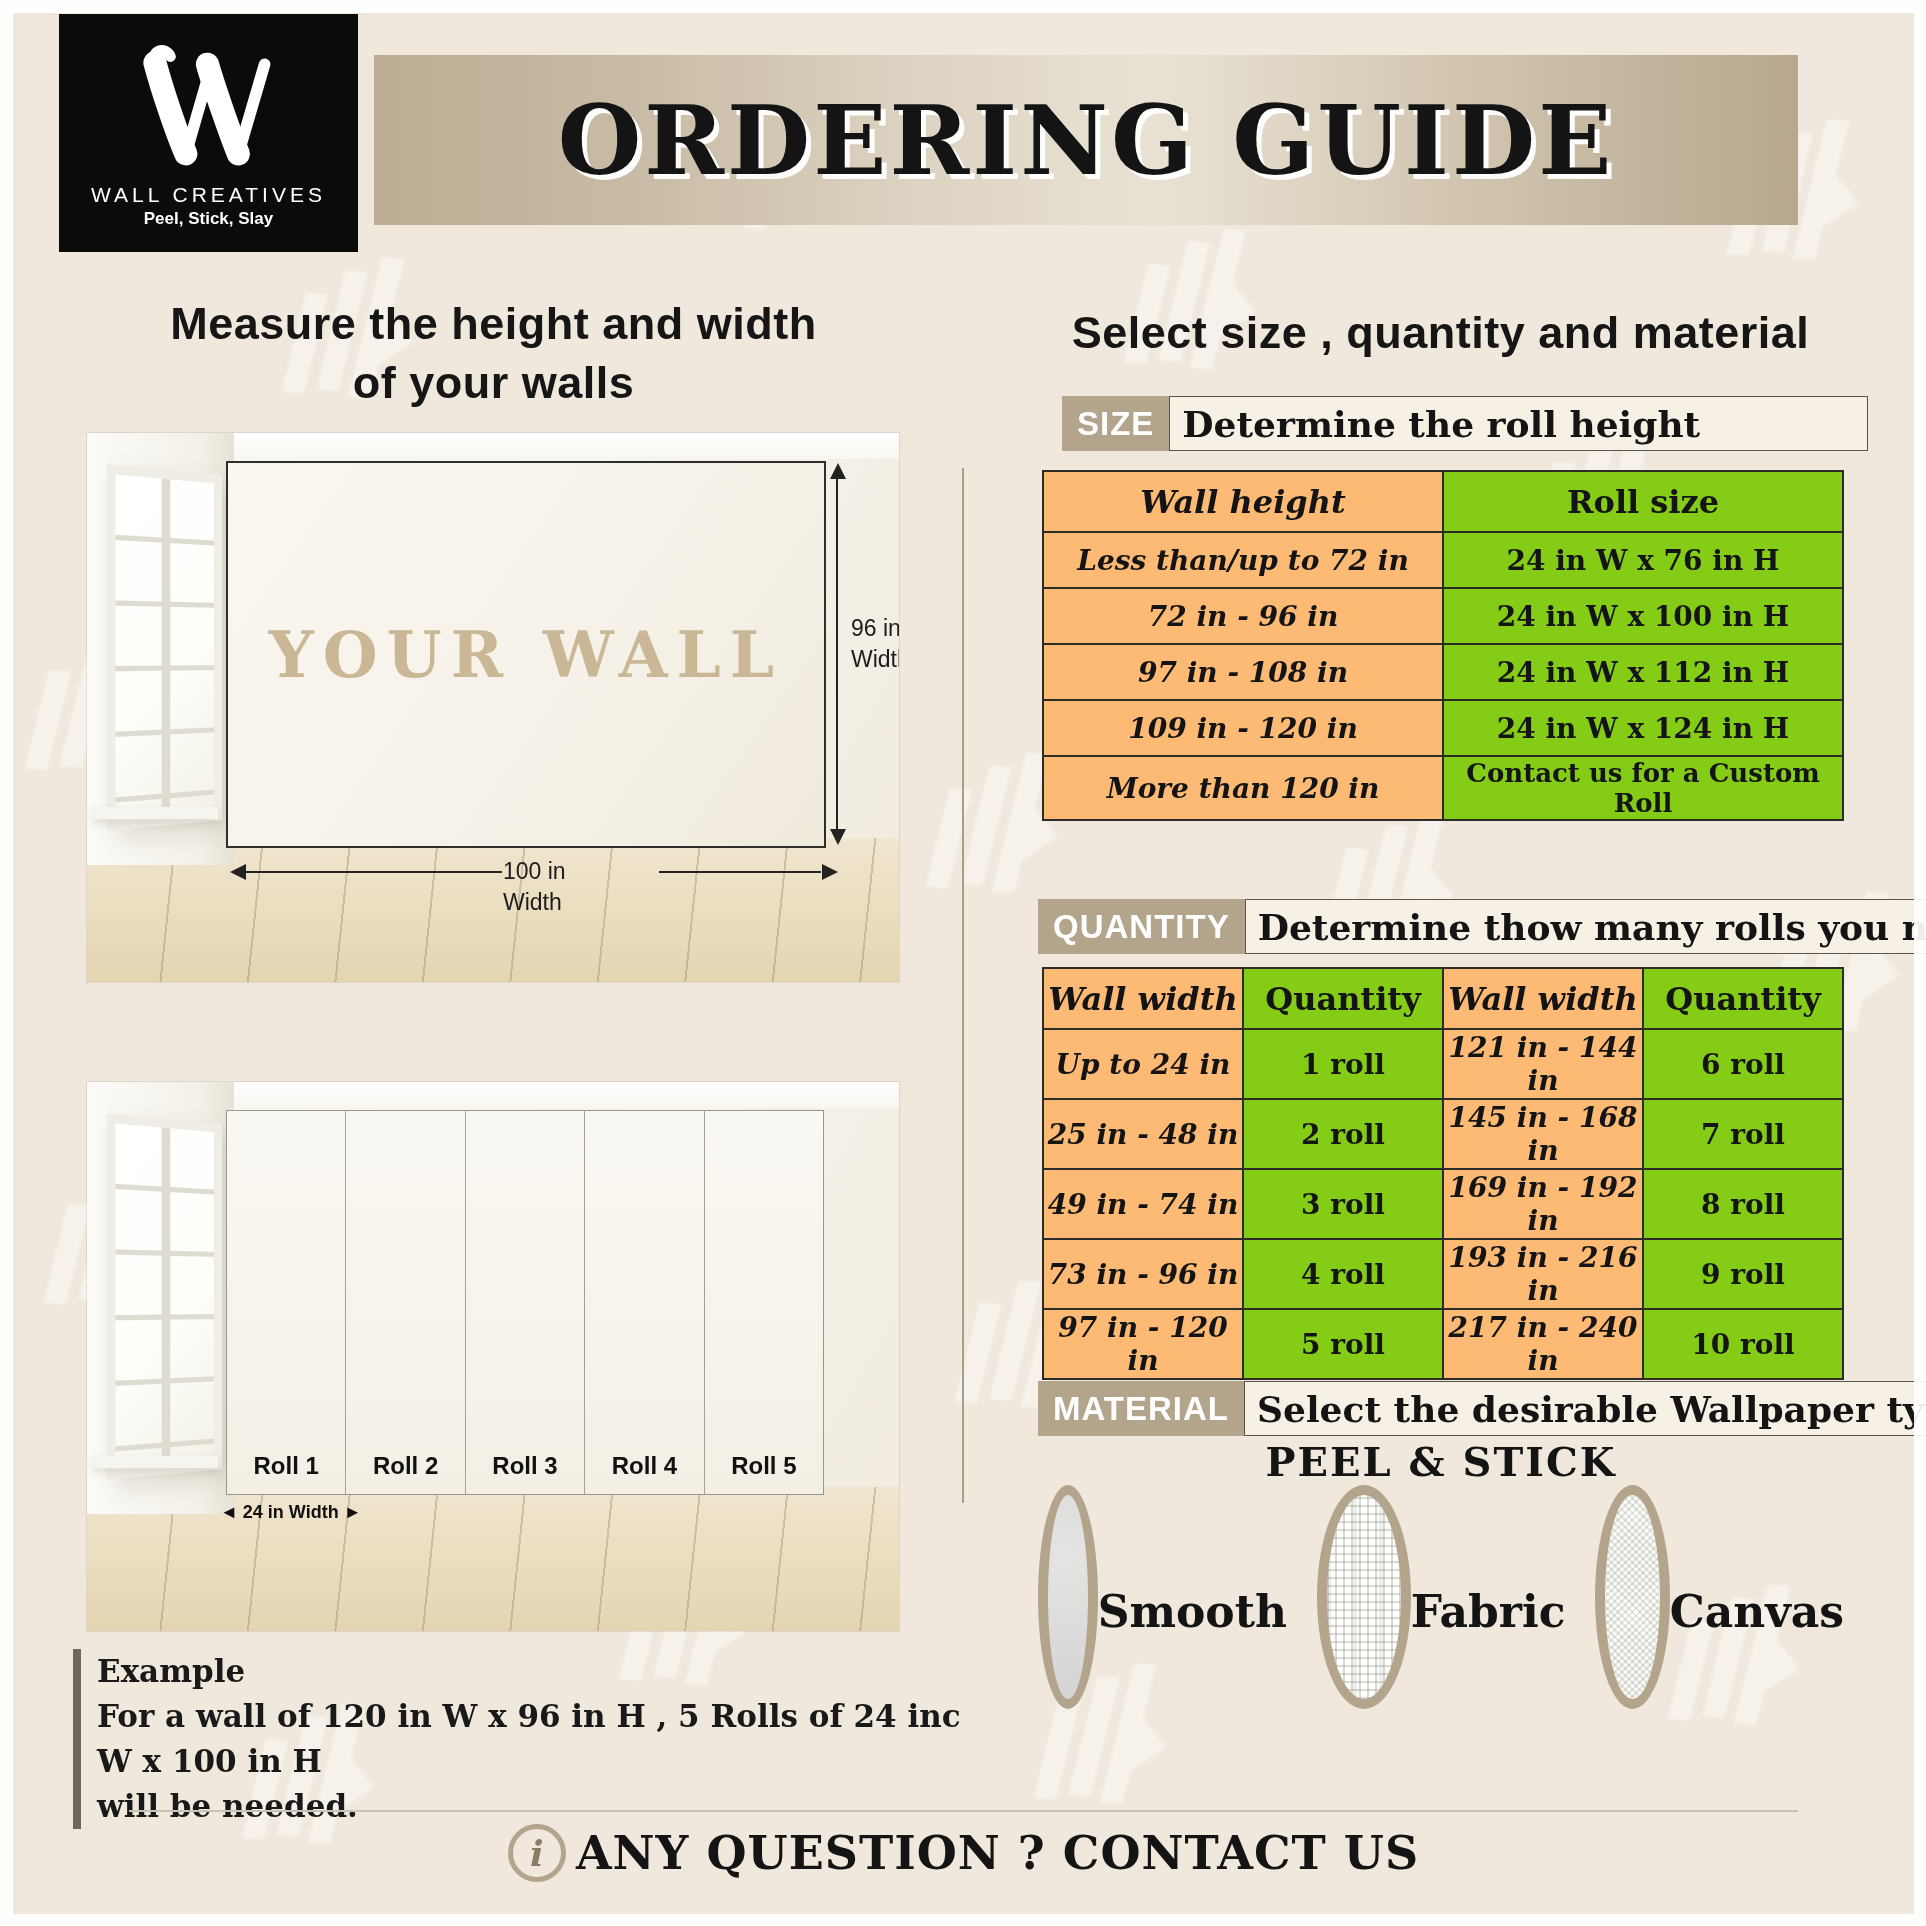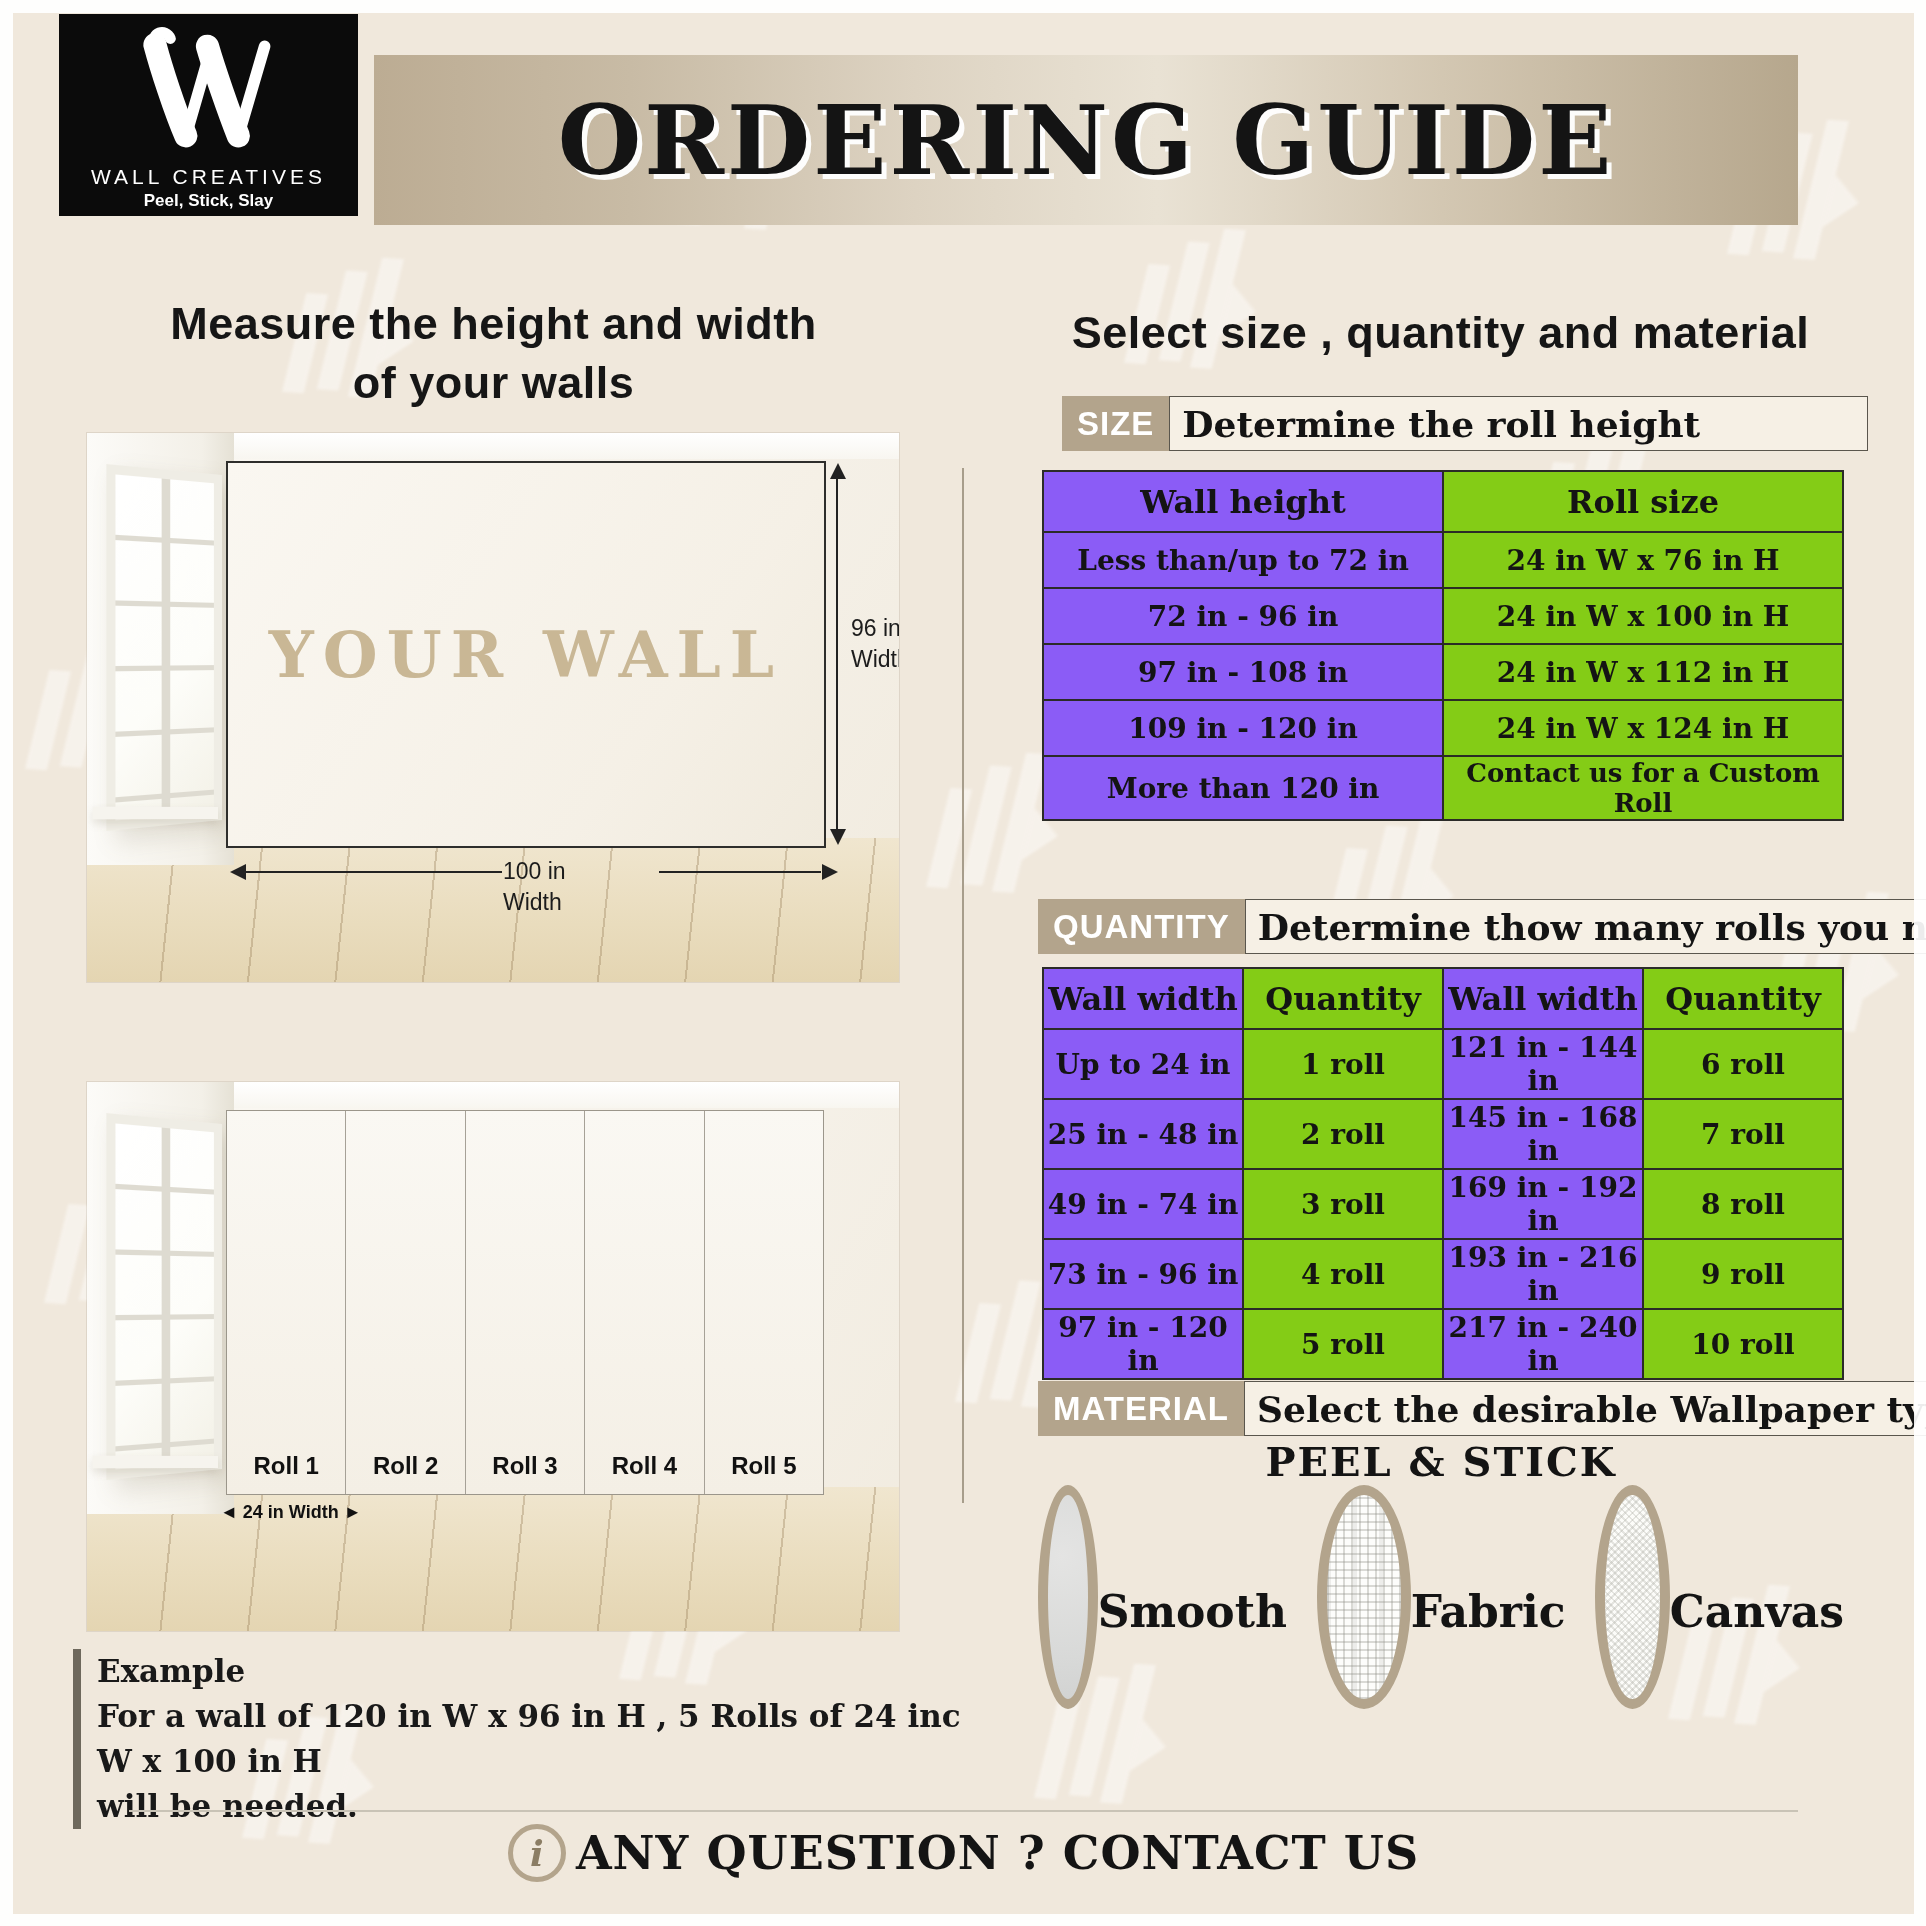--- a/index.html
+++ b/index.html
@@ -21,21 +21,21 @@
   }
   .wm::after{
     content:"";position:absolute;right:0;top:54px;
     border-top:26px solid transparent;border-bottom:26px solid transparent;
     border-left:30px solid #fff;
   }
   .frame{position:absolute;inset:0;border:13px solid rgba(255,255,255,.92);z-index:30;pointer-events:none;}
 
   
   .logo-box{
-    position:absolute;left:59px;top:14px;width:299px;height:202px;background:#0b0b0b;z-index:5;
+    position:absolute;left:59px;top:14px;width:299px;height:238px;background:#0b0b0b;z-index:5;
     display:flex;flex-direction:column;align-items:center;justify-content:center;
   }
   .logo-box svg{width:168px;height:139px;margin-bottom:6px;}
   .brand-name{color:#fff;font-size:21px;letter-spacing:4px;font-weight:400;}
   .brand-tagline{color:#fff;font-size:17px;font-weight:700;margin-top:2px;}
   .title-band{
     position:absolute;left:374px;top:55px;width:1424px;height:170px;z-index:4;
     background:linear-gradient(90deg,#bcac93 0%,#c8bba5 18%,#ddd3c2 38%,#e9e2d4 55%,#d3c7b2 75%,#b6a78d 100%);
     display:flex;align-items:center;justify-content:center;
   }
@@ -132,21 +132,21 @@
     flex:1;background:#f6f0e5;border:1px solid #5a564d;display:flex;align-items:center;
     font-family:"DejaVu Serif", serif;font-weight:700;font-size:36px;padding-left:12px;color:#141414;white-space:nowrap;
   }
   table.guide{position:absolute;left:1042px;width:802px;border-collapse:collapse;z-index:2;}
   table.guide td,table.guide th{
     border:2px solid #2b2b28;text-align:center;vertical-align:middle;
     font-family:"DejaVu Serif", serif;font-weight:700;color:#141414;
   }
   table.guide th{font-size:32px;height:57px;}
   table.guide td{font-size:28px;height:52px;}
-  .cream{background:#8b5cf6;} .tan{background:#84cc16;}
+  .cream{background:#fdba74;font-style:italic;} .tan{background:#84cc16;}
 
   .peel-stick{
     position:absolute;left:1038px;top:1438px;width:806px;text-align:center;z-index:2;
     font-family:"DejaVu Serif", serif;font-weight:700;font-size:40px;letter-spacing:2px;color:#141414;
   }
   .swatches{position:absolute;left:1038px;top:1485px;width:806px;display:flex;justify-content:space-between;z-index:2;}
   .swatch{width:249px;display:flex;flex-direction:row;align-items:center;}
   .circle{width:204px;height:204px;border-radius:50%;border:10px solid #b3a48c;}
   .circle.smooth{background:radial-gradient(circle at 35% 30%,#e4e4e3 0%,#d8d9d8 70%,#d2d3d2 100%);}
   .circle.fabric{

